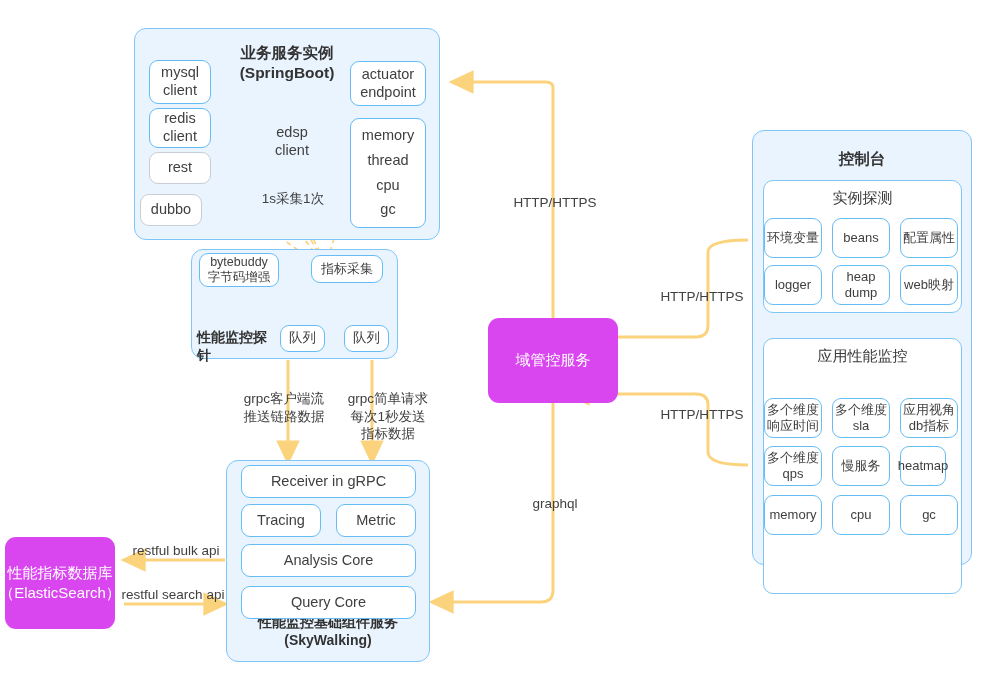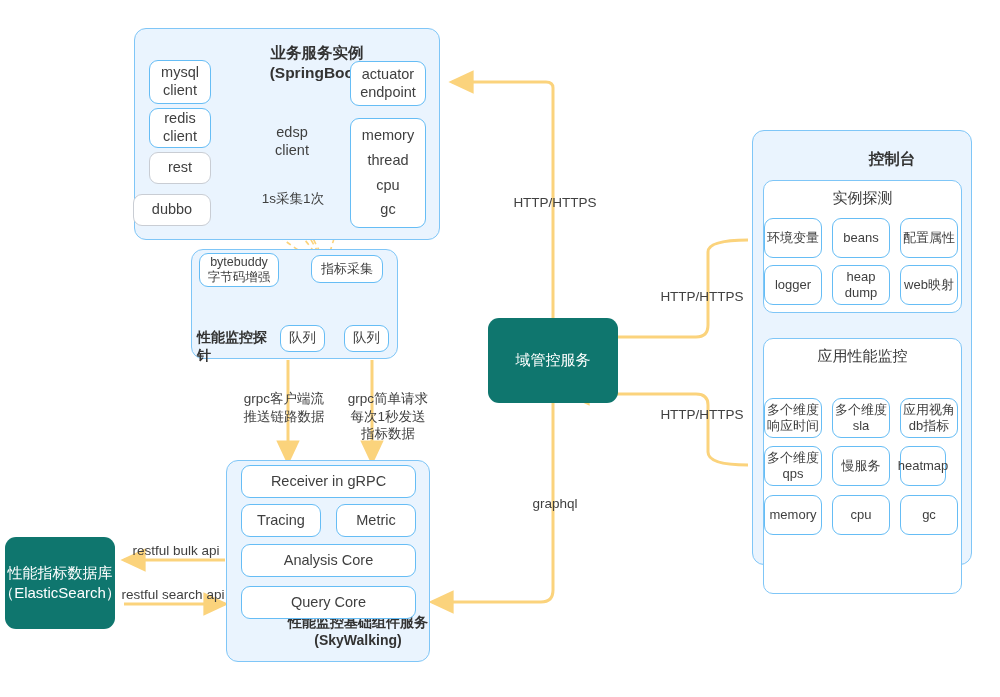--- a/index.html
+++ b/index.html
@@ -40,40 +40,39 @@
     justify-content: center;
     text-align: center;
     line-height: 1.22;
     font-size: 14.5px;
     color: #3f3f3f;
   }
   .node.plain {
     border-color: #c9cdd4;
   }
   .blue-node {
-    background: #0f766e;
+    background: #d946ef;
     border-radius: 11px;
     color: #ffffff;
     display: flex;
     align-items: center;
     justify-content: center;
     text-align: center;
     font-size: 15px;
     line-height: 1.35;
   }
   .panel-title {
     position: absolute;
     text-align: center;
     font-weight: bold;
     font-size: 15.5px;
     color: #333333;
     line-height: 1.3;
     width: 100%;
     left: 0;
-    padding-left: 30px;
   }
   .sub-title {
     position: absolute;
     text-align: center;
     font-size: 15px;
     color: #3a3a3a;
     width: 100%;
     left: 0;
   }
   .edge-label {
@@ -159,21 +158,21 @@
     <span style="white-space:pre-line">mysql
 client</span>
   </div>
   <div class="abs node" style="left:149px; top:108px; width:62px; height:40px;">
     <span style="white-space:pre-line">redis
 client</span>
   </div>
   <div class="abs node plain" style="left:149px; top:152px; width:62px; height:32px;">
     <span style="white-space:pre-line">rest</span>
   </div>
-  <div class="abs node plain" style="left:133px; top:194px; width:78px; height:32px;">
+  <div class="abs node plain" style="left:140px; top:194px; width:62px; height:32px;">
     <span style="white-space:pre-line">dubbo</span>
   </div>
 
   <div class="edsp" style="left:258px; top:123px; width:68px; white-space:pre-line;">edsp
 client</div>
 
   <div class="edge-label" style="left:250px; top:190px; width:86px;">1s采集1次</div>
 
   <div class="abs node" style="left:350px; top:61px; width:76px; height:45px;">
     <span style="white-space:pre-line">actuator

